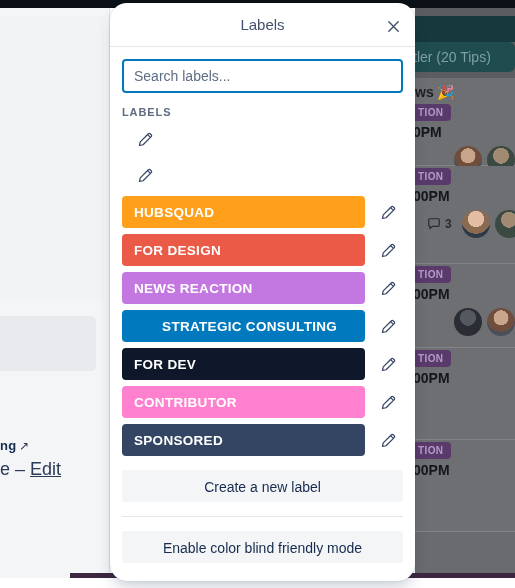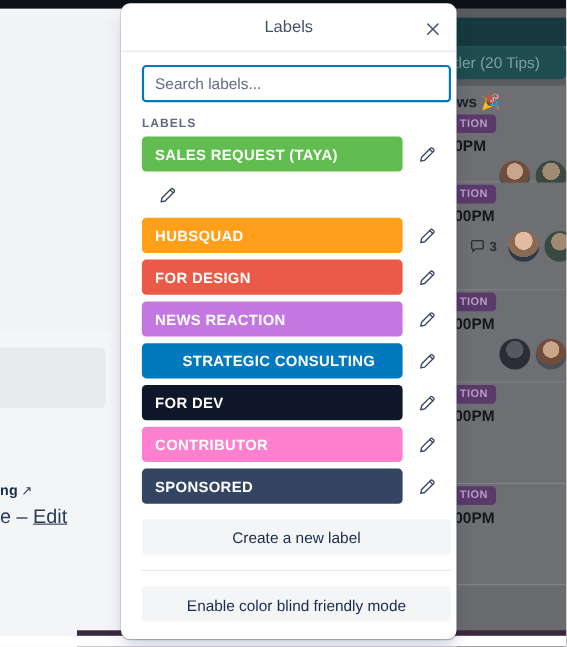--- a/index.html
+++ b/index.html
@@ -149,21 +149,21 @@
     width: 515px; height: 10px;
     background: #ffffff;
   }
 
   
   .popup {
     position: absolute;
     left: 110px; top: 3px;
     width: 305px; height: 578px;
     background: #ffffff;
-    border-radius: 8px;
+    border-radius: 17px;
     box-shadow: 0 8px 16px -4px rgba(9,30,66,.25), 0 0 1px rgba(9,30,66,.31);
     overflow: hidden;
   }
   .popup-header {
     position: relative;
     height: 44px;
     display: flex;
     align-items: center;
     justify-content: center;
     border-bottom: 1px solid #e4e6ea;
@@ -178,21 +178,21 @@
     right: 10px; top: 11px;
     width: 24px; height: 24px;
     display: flex; align-items: center; justify-content: center;
     cursor: pointer;
     border-radius: 4px;
     color: #42526e;
   }
   .close-btn svg { display: block; }
 
   .popup-body {
-    padding: 12px 12px 0 19px;
+    padding: 12px 12px 0 12px;
   }
   .search-input {
     width: 281px;
     height: 34px;
     border: 2px solid #0079bf;
     border-radius: 4px;
     padding: 0 10px;
     font-size: 14px;
     color: #172b4d;
     outline: none;
@@ -372,23 +372,20 @@
     </div>
 
     <div class="popup-body">
 
       <input class="search-input" type="text" placeholder="Search labels..." style="">
 
       <div class="section-label">LABELS</div>
 
       <div class="label-list" id="label-list">
           <div class="label-row">
-            <div class="label-chip" style="background: rgb(97, 189, 79);">
-              <span class="chip-text">SALES REQUEST (TAYA)</span>
-            </div>
             <div class="edit-btn">
               <svg width="15" height="15" viewBox="0 0 16 16">
                 <path d="M11.1 1.9a1.3 1.3 0 011.9 0l1.1 1.1a1.3 1.3 0 010 1.9L5.4 13.6 1.6 14.4l.8-3.8z" fill="none" stroke="#344563" stroke-width="1.3" stroke-linejoin="round"></path>
                 <path d="M10.3 2.8l2.9 2.9" stroke="#344563" stroke-width="1.3" fill="none"></path>
               </svg>
             </div>
           </div>
           <div class="label-row">
             <div class="edit-btn">
               <svg width="15" height="15" viewBox="0 0 16 16">

